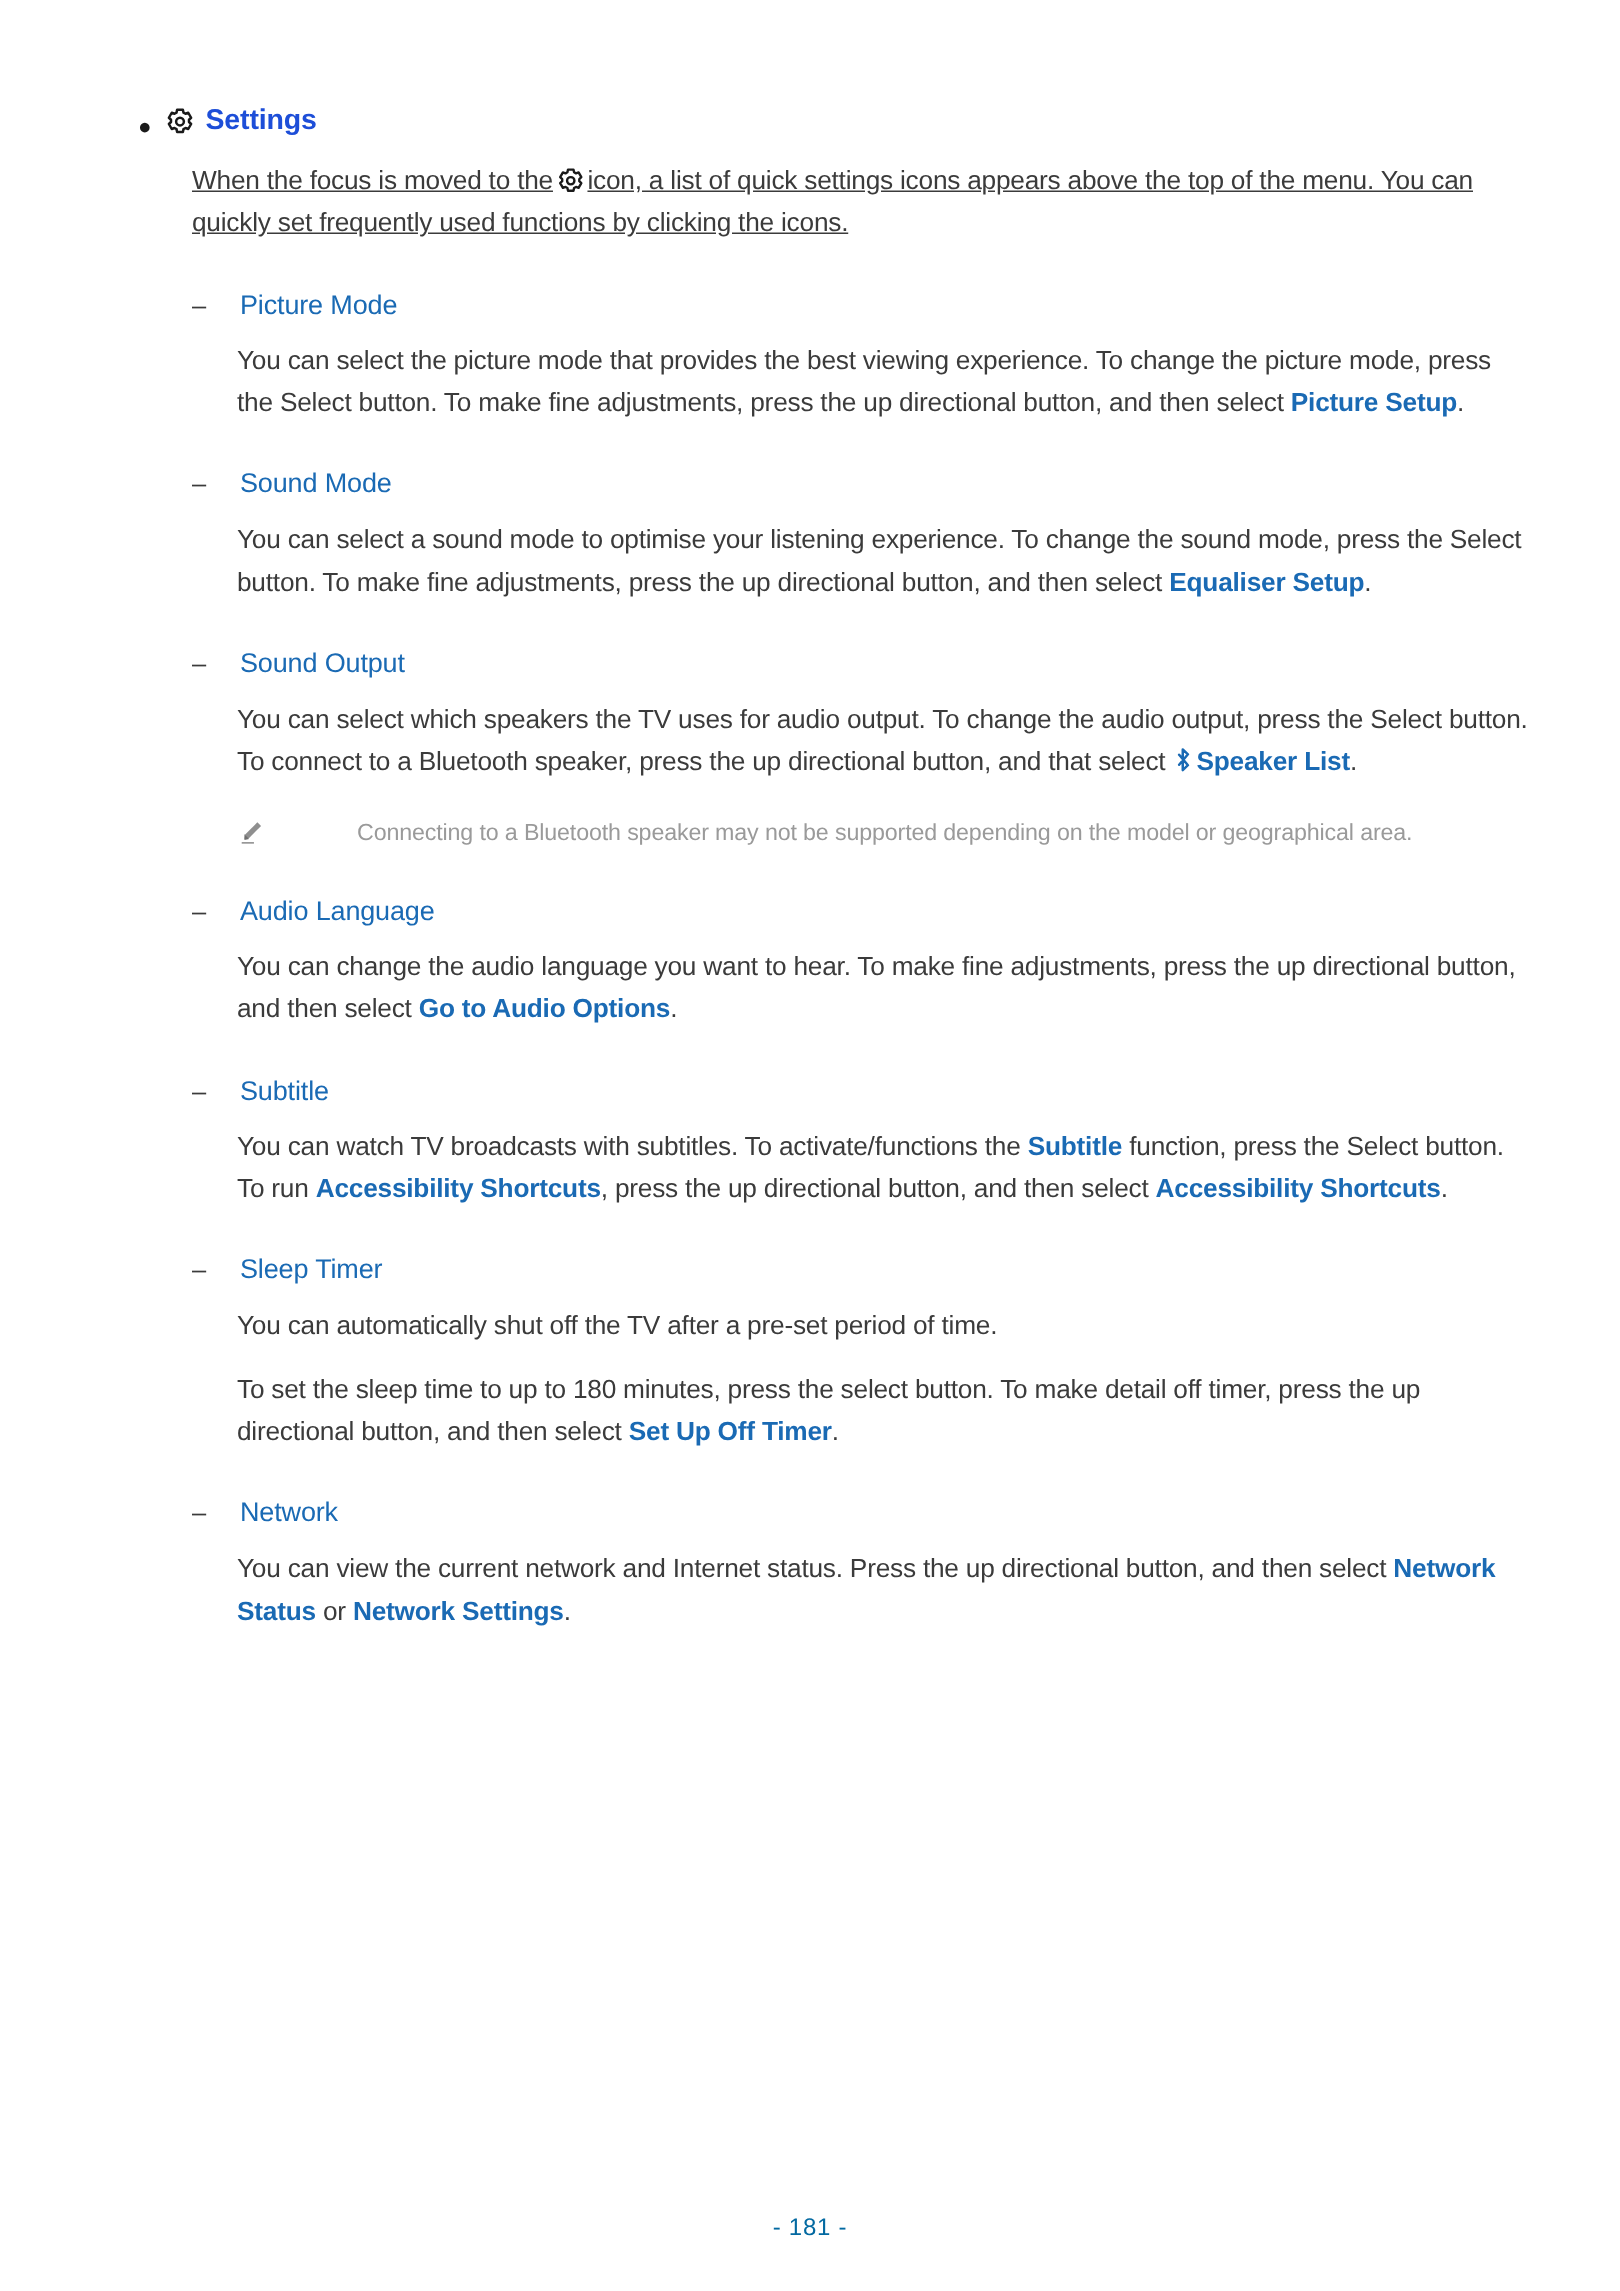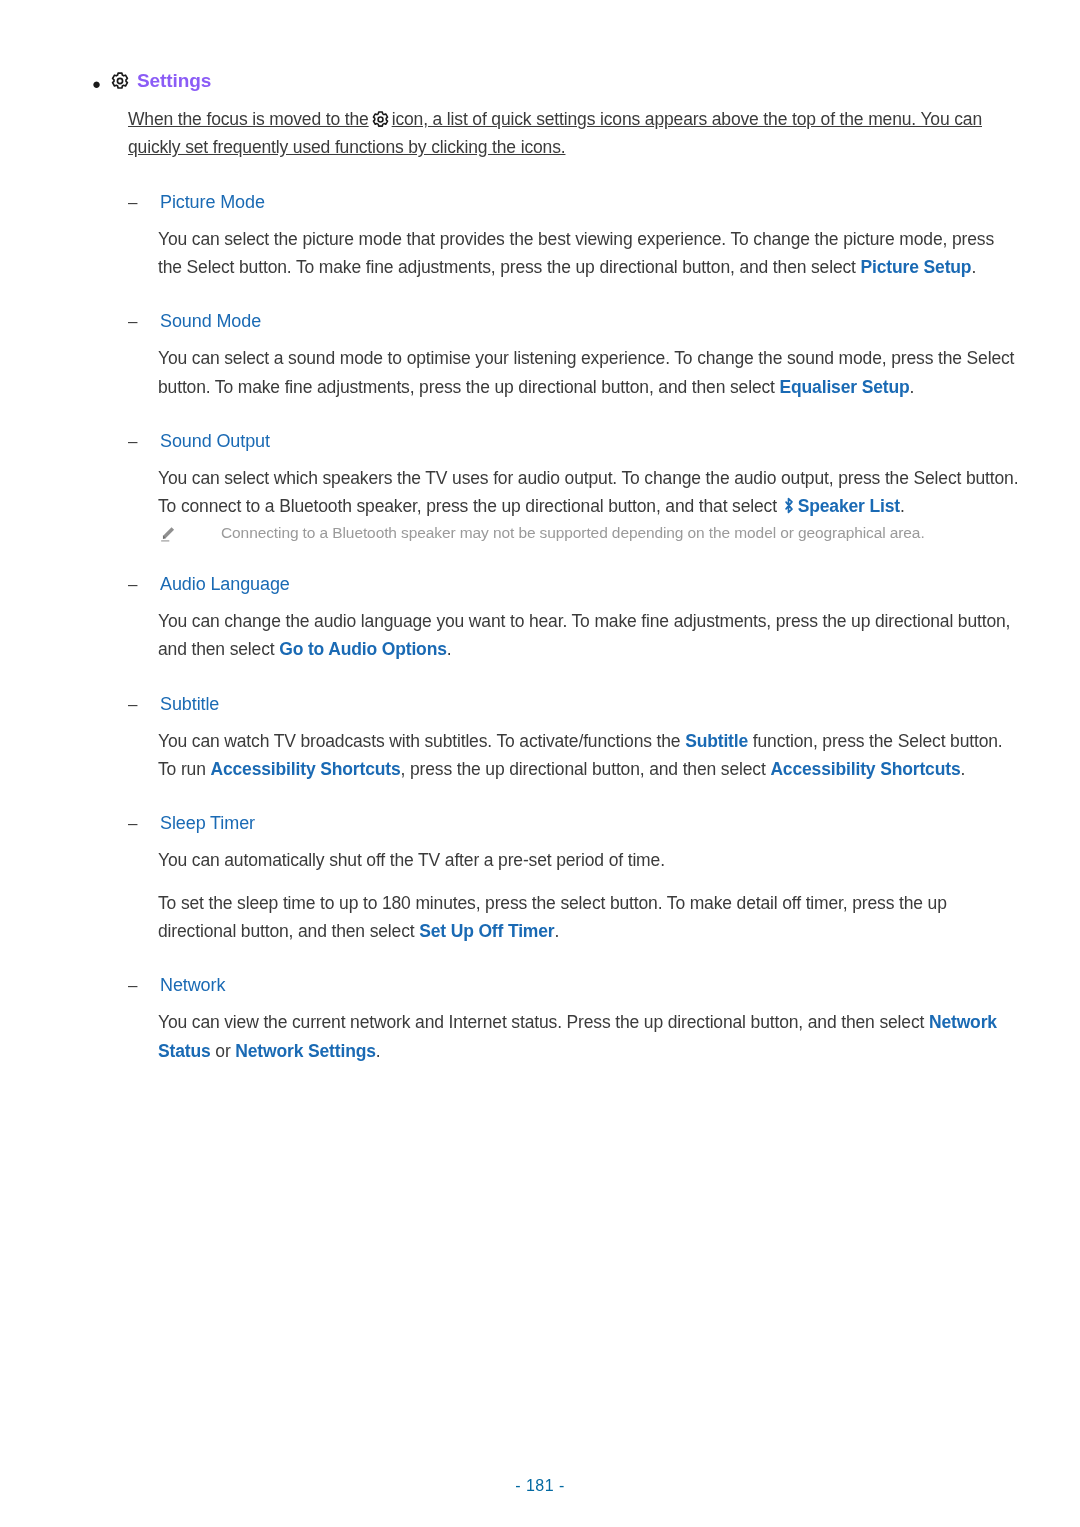--- a/index.html
+++ b/index.html
@@ -38,21 +38,21 @@
     color: #1a1a1a;
     position: relative;
     top: -2px;
   }
   .bullet-head {
     display: flex;
     align-items: center;
     gap: 7px;
     font-size: 19px;
     font-weight: 700;
-    color: #8b5cf6;
+    color: #1d4ed8;
     letter-spacing: -0.1px;
   }
 
   
   .gear-icon {
     display: inline-block;
     width: 20px;
     height: 20px;
     vertical-align: -4px;
   }
@@ -117,22 +117,23 @@
   .sub-title {
     font-size: 18px;
     font-weight: 400;
     color: #1a6ab4;
     letter-spacing: -0.1px;
   }
 
   
   .note {
     display: flex;
-    align-items: flex-end;
-    gap: 0;
+    align-items: center;
+    gap: 17px;
+    margin-top: 22px;
     color: #9a9a9a;
   }
   .note.indent-a { margin-left: 98px; }
   .note.indent-b { margin-left: 58px; }
   .note .note-text {
     font-size: 15.5px;
     line-height: 1.5;
     color: #9a9a9a;
     margin-left: 44px;
     letter-spacing: -0.1px;

